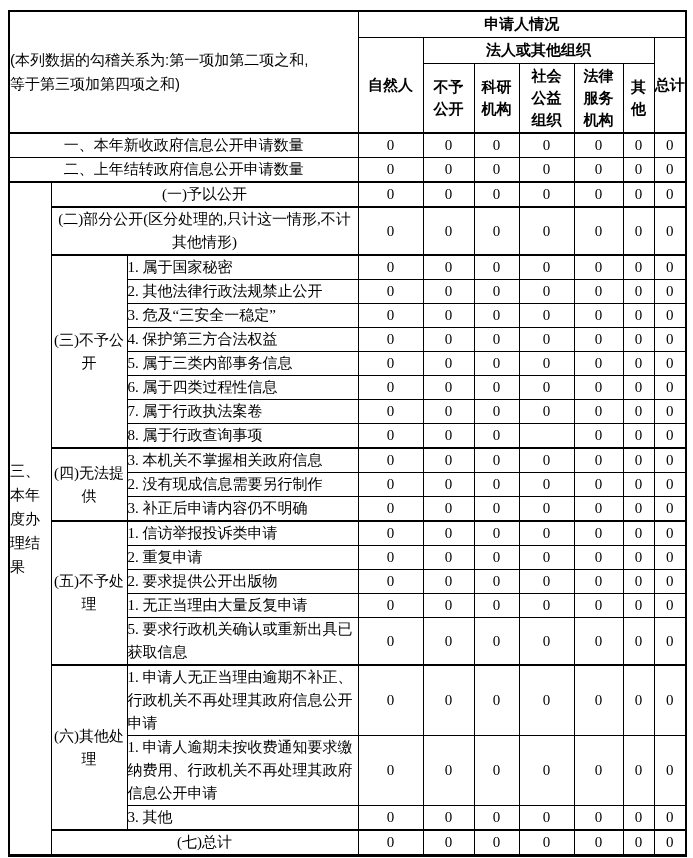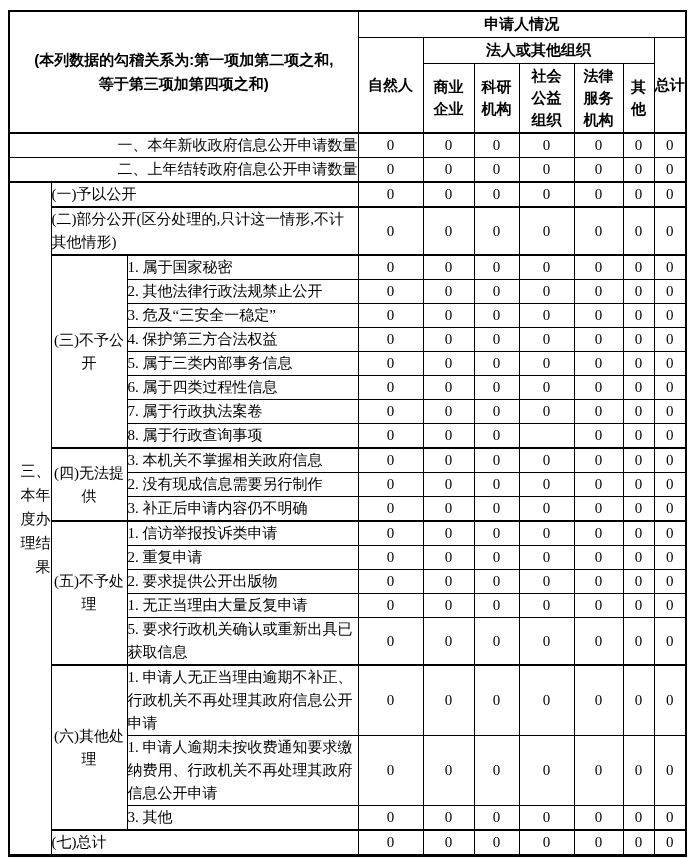--- a/index.html
+++ b/index.html
@@ -5,31 +5,31 @@
   html,body{margin:0;padding:0;background:#fff;}
   .page{width:693px;height:858px;box-sizing:border-box;padding:10px 7px 7px 8px;background:#fff;overflow:hidden;}
   table.report{border-collapse:collapse;table-layout:fixed;width:679px;border:2px solid #000;}
   table.report td{border:1px solid #000;color:#000;font-size:15px;vertical-align:middle;padding:0;overflow:hidden;}
   
   thead tr.hr1{height:26px;}
   thead tr.hr2{height:26px;}
   thead tr.hr3{height:70px;}
   .hcell{font-family:"Liberation Sans","DejaVu Sans",sans-serif;font-weight:bold;text-align:center;line-height:22px;}
   .hr3 .hcell{padding:0 6px;}
-  .note{font-family:"Liberation Sans","DejaVu Sans",sans-serif;font-weight:bold;text-align:center;white-space:pre-line;line-height:24px;padding:0 4px;}
+  .note{font-family:"Liberation Sans","DejaVu Sans",sans-serif;font-weight:normal;text-align:left;white-space:pre-line;line-height:24px;padding:0 4px;}
   
   tbody tr{height:24px;}
   tbody td{font-family:"Liberation Serif","DejaVu Serif",serif;line-height:23px;}
   tr.sec td{border-top:2px solid #000;}
-  .center-label{text-align:right;margin-top:9px;}
-  .merged{text-align:left;padding:0 18px 0 8px;}
+  .center-label{text-align:center;margin-top:9px;}
+  .merged{text-align:center;padding:0 18px 0 8px;}
   .cat{text-align:center;padding:0 13px;}
   .item{text-align:left;padding:0 20px 0 7px;}
   .val{text-align:center;}
-  .vcell{text-align:right;word-break:break-all;padding:0 5px;line-height:24px;}
+  .vcell{text-align:left;word-break:break-all;padding:0 5px;line-height:24px;}
   table.report{border-bottom-width:3px;}
 </style>
 </head>
 <body>
 
 <div class="page">
   <table class="report">
     <colgroup>
       <col style="width:42px">
         <col style="width:76px">
@@ -47,21 +47,21 @@
         <td class="note" rowspan="3" colspan="3">(本列数据的勾稽关系为:第一项加第二项之和,
 等于第三项加第四项之和)</td>
         <td class="hcell" colspan="7">申请人情况</td>
       </tr>
       <tr class="hr2">
         <td class="hcell" rowspan="2">自然人</td>
         <td class="hcell" colspan="5">法人或其他组织</td>
         <td class="hcell" rowspan="2">总计</td>
       </tr>
       <tr class="hr3">
-        <td class="hcell">商业企业</td>
+        <td class="hcell">不予公开</td>
         <td class="hcell">科研机构</td>
         <td class="hcell">社会公益组织</td>
         <td class="hcell">法律服务机构</td>
         <td class="hcell">其他</td>
       </tr>
     </thead>
     <tbody>
         <tr class="sec">
           <td class="center-label" colspan="3">一、本年新收政府信息公开申请数量</td>
           <td class="val">0</td>

